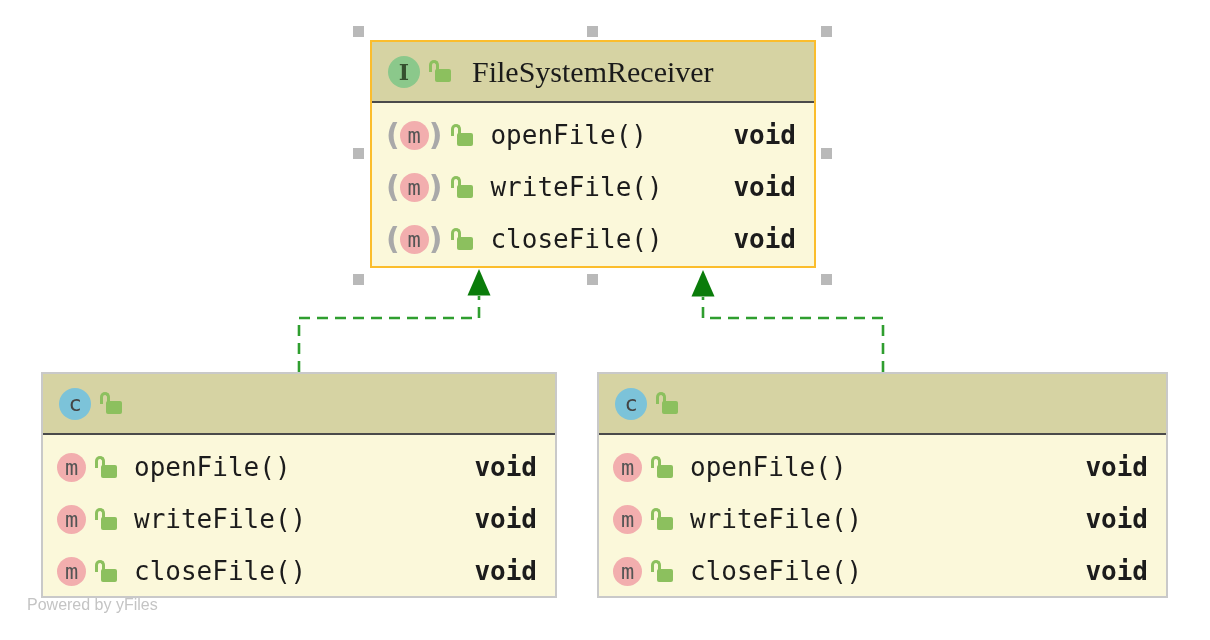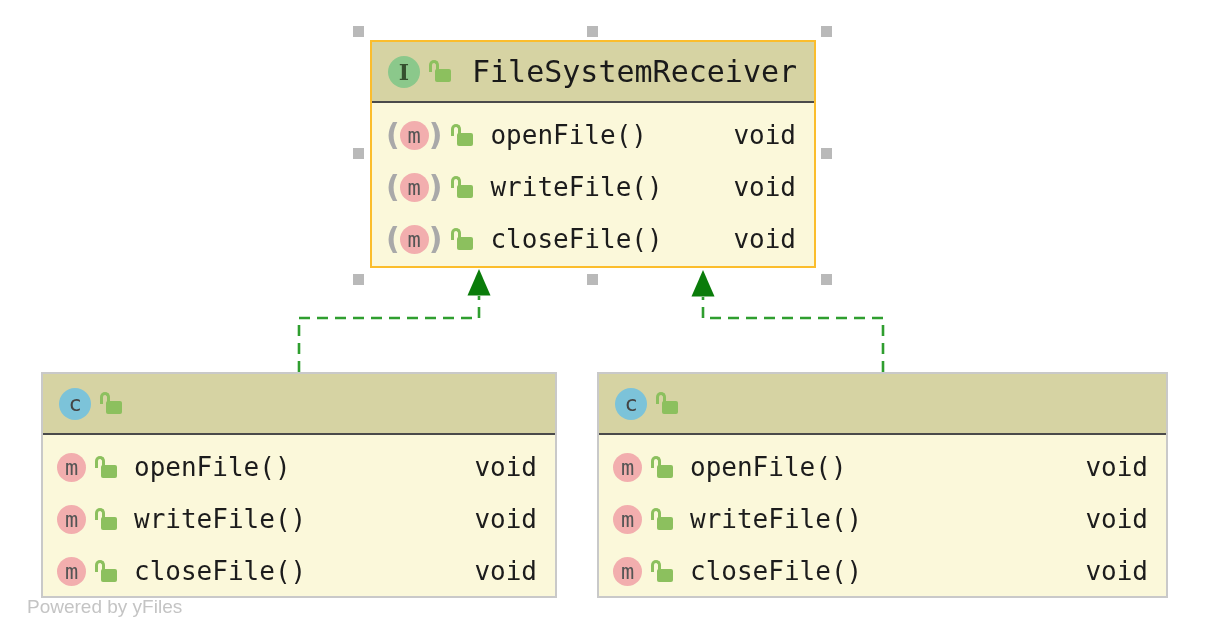--- a/index.html
+++ b/index.html
@@ -20,29 +20,29 @@
   .uml-node.selected{border:2px solid #fbbd2c;}
   .node-header{
     height:61px;flex:0 0 61px;
     background:#d6d3a3;
     border-bottom:2px solid #4a4a4a;
     display:flex;align-items:center;
     padding:0 16px;box-sizing:border-box;
   }
   .node-title{
     margin-left:20px;
-    font-size:30px;color:#1a1a1a;letter-spacing:0px;white-space:nowrap;
+    font-size:30px;color:#1a1a1a;letter-spacing:0px;white-space:nowrap;font-family:Liberation Serif, serif;
   }
   .method-list{padding-top:6px;}
   .method-row{
     height:52px;display:flex;align-items:center;
     padding:0 18px 0 14px;box-sizing:border-box;
   }
   .method-name{margin-left:16px;font-size:26px;color:#1c1c1c;white-space:nowrap;}
-  .method-type{margin-left:auto;font-size:26px;color:#1c1c1c;}
+  .method-type{margin-left:auto;font-size:26px;color:#1c1c1c;font-weight:bold;}
 
   
   .badge{
     display:inline-flex;align-items:center;justify-content:center;
     border-radius:50%;flex:0 0 auto;
   }
   .badge-interface{
     width:32px;height:32px;background:#8bc88b;color:#35502f;
     font-family:"DejaVu Serif", serif;font-size:22px;font-weight:bold;
   }
@@ -75,21 +75,21 @@
     position:absolute;width:11px;height:11px;background:#b9b9b9;
   }
 
   
   svg.edges{position:absolute;left:0;top:0;pointer-events:none;}
 
   
   .powered-by{
     position:absolute;left:27px;top:596px;
     font-family:"Liberation Sans", sans-serif;
-    font-size:19px;color:#c4c4c4;
+    font-size:16px;color:#c4c4c4;
   }
   .phpcn{
     position:absolute;left:2px;top:615px;
     display:flex;align-items:center;
     font-family:"DejaVu Sans", sans-serif;
   }
   .phpcn-oval{
     width:44px;height:22px;background:#e0332a;border-radius:50%;
     display:flex;align-items:center;justify-content:center;
     color:#ffffff;font-size:15px;font-weight:bold;font-style:italic;

